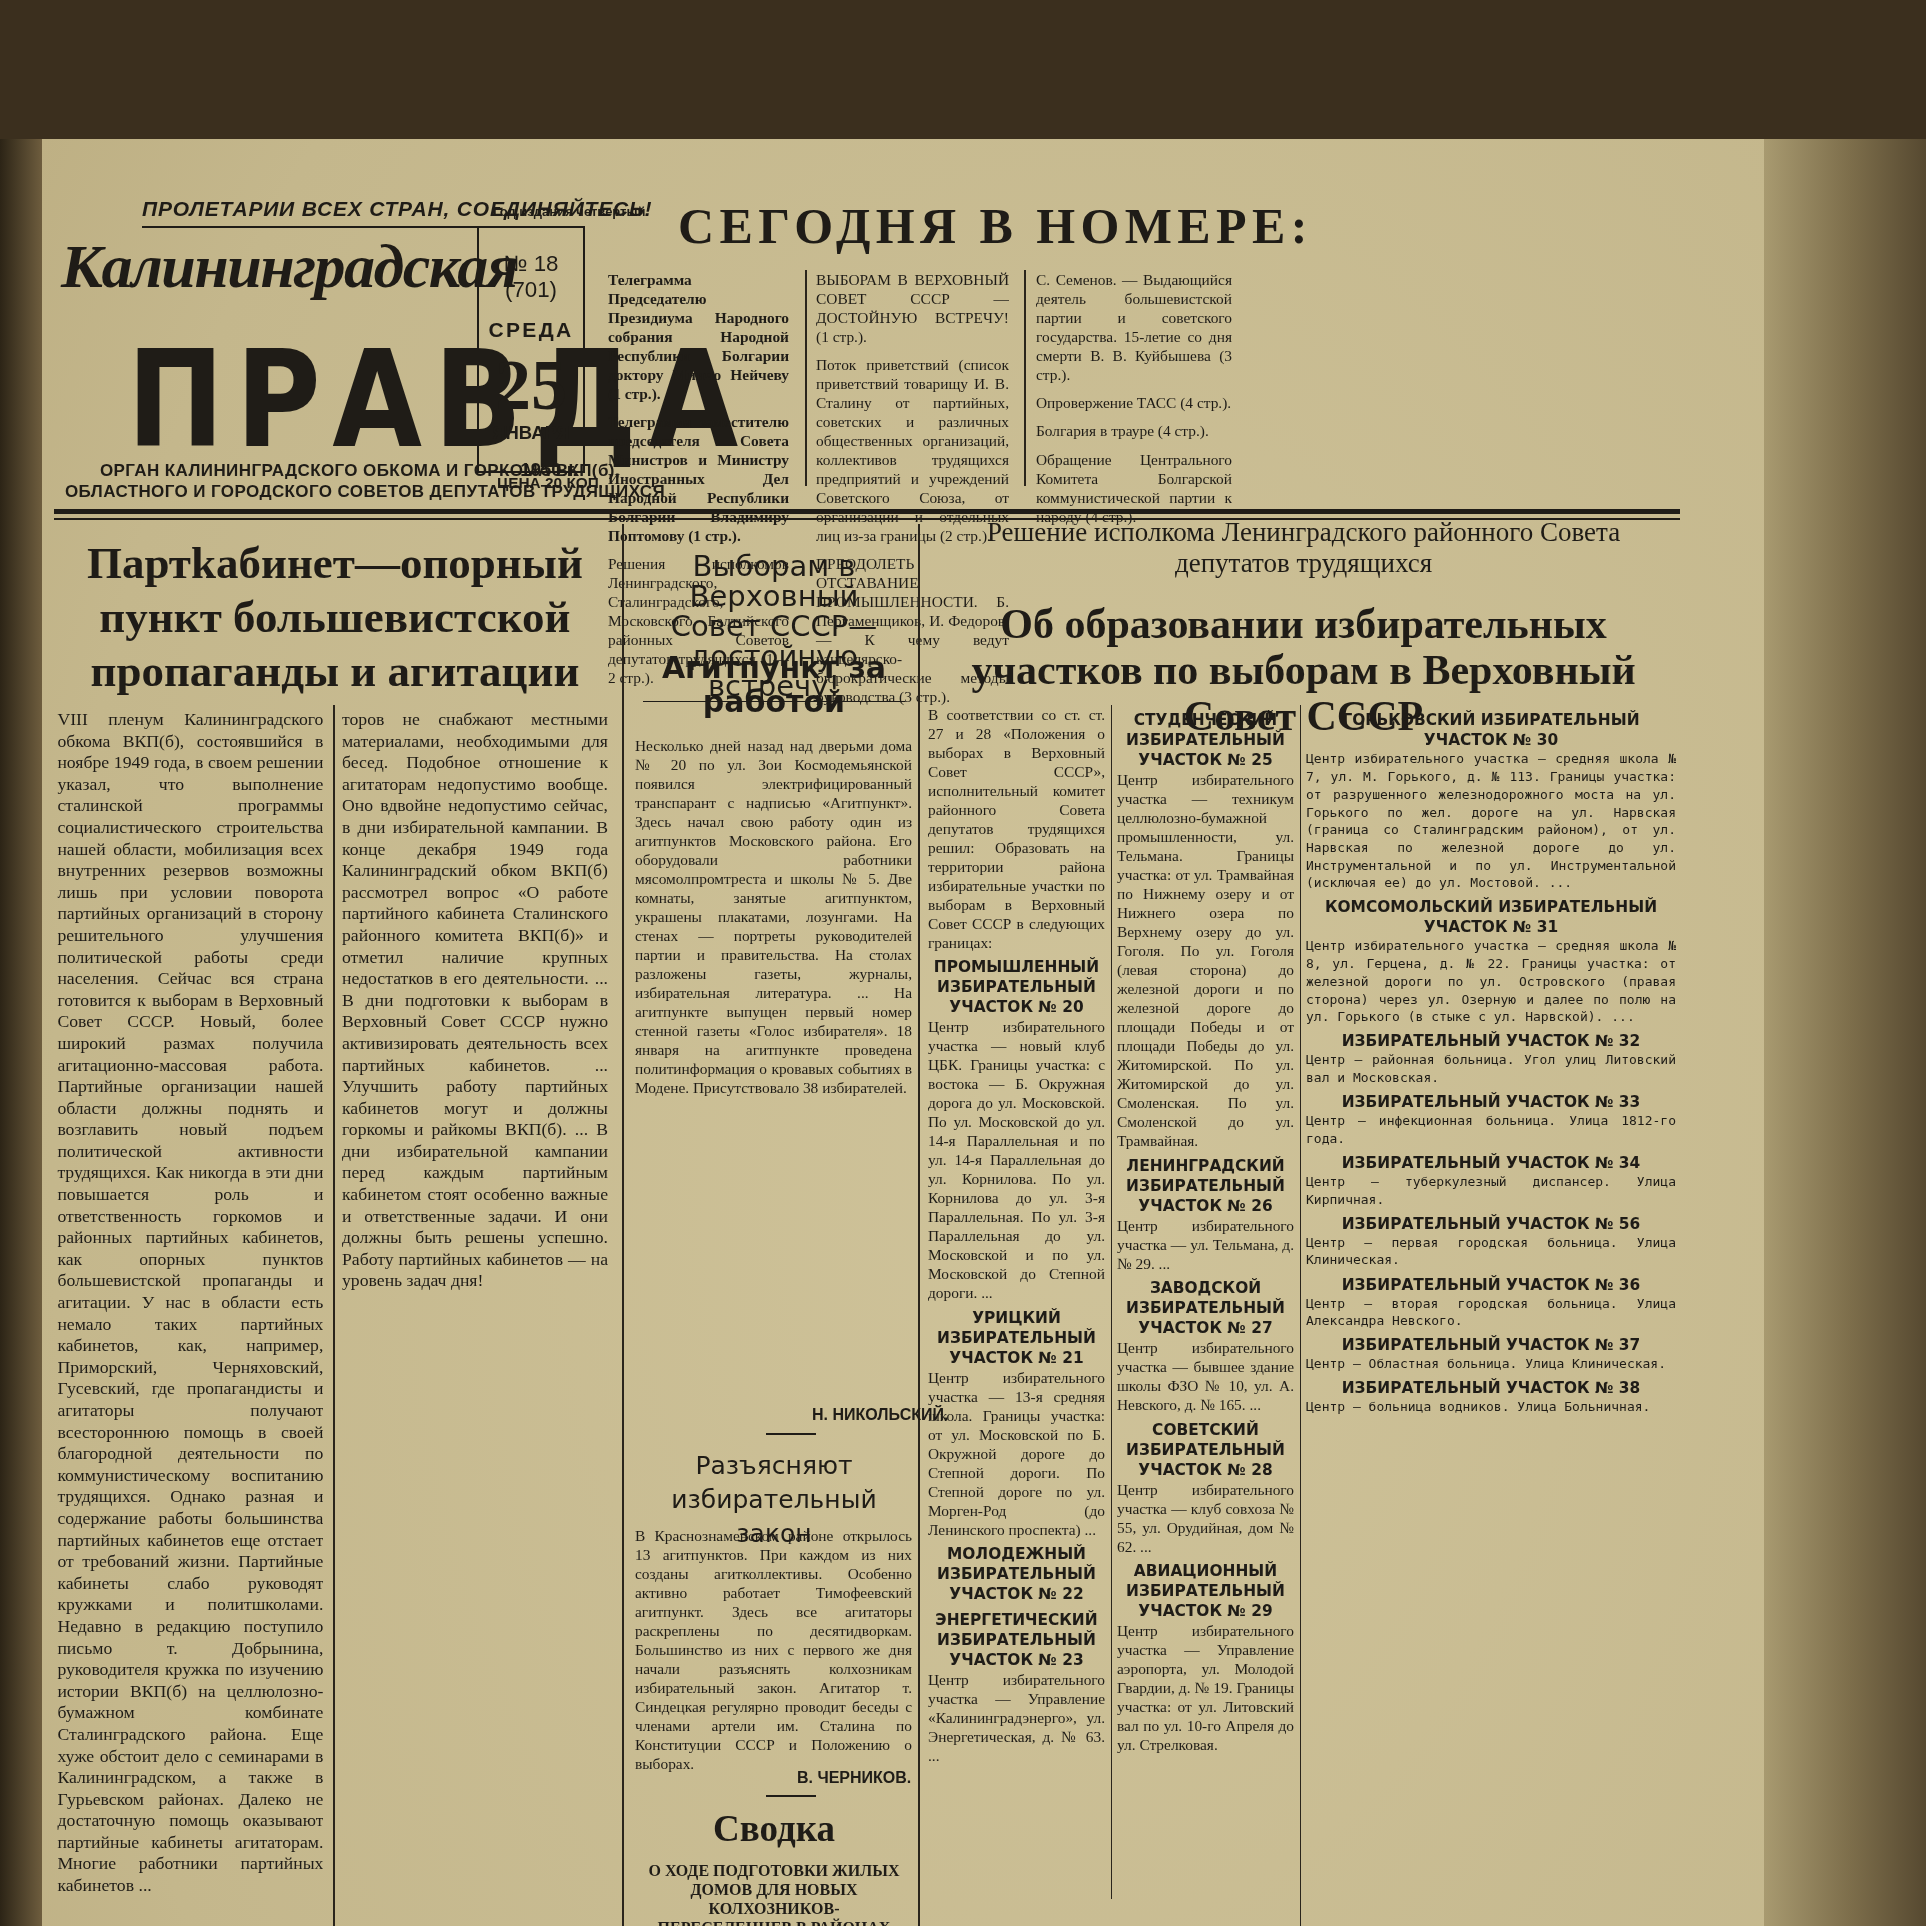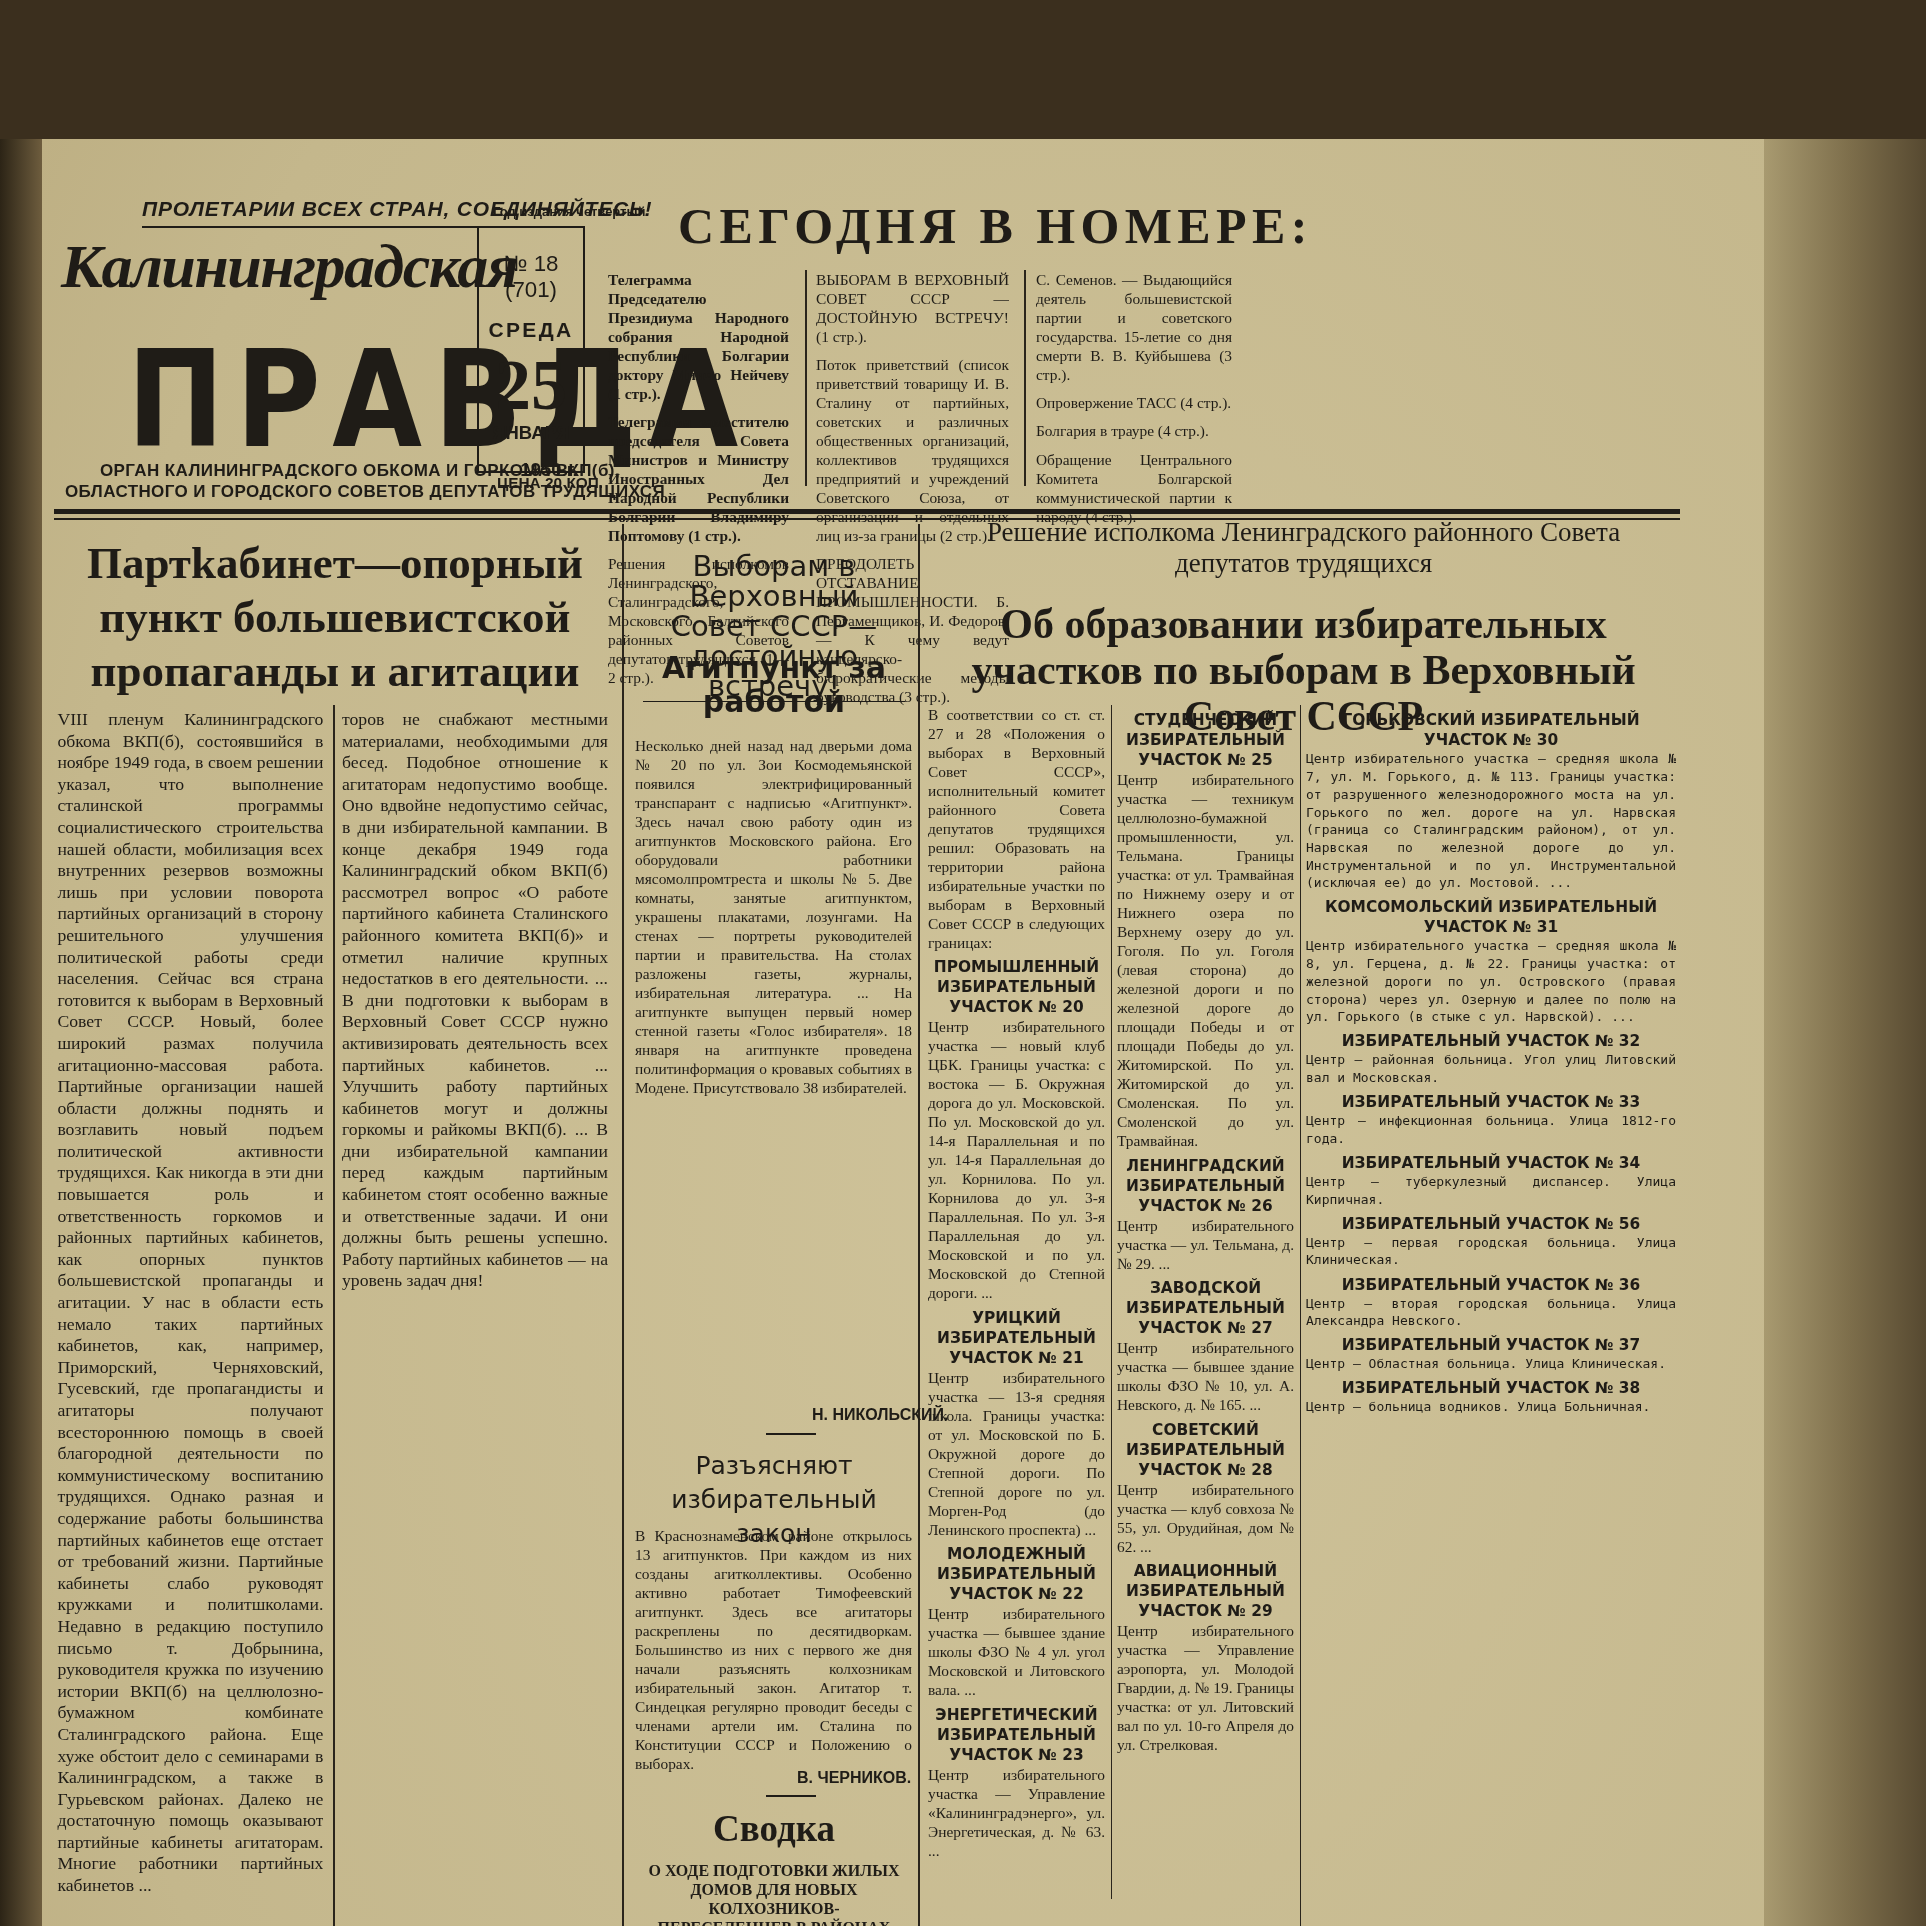--- a/index.html
+++ b/index.html
@@ -97,21 +97,20 @@
   <div class="abs serif center" style="left:886px;top:378px;width:751px;font-size:27px;line-height:31px;">Решение исполкома Ленинградского районного Совета депутатов трудящихся</div>
   <div class="abs headline center" style="left:886px;top:462px;width:751px;font-size:42px;line-height:46px;">Об образовании избирательных участков по выборам в Верховный Совет СССР</div>
 
   <div class="abs small-text" style="left:886px;top:566px;width:177px;height:1171px;overflow:hidden;">
     <div>В соответствии со ст. ст. 27 и 28 «Положения о выборах в Верховный Совет СССР», исполнительный комитет районного Совета депутатов трудящихся решил: Образовать на территории района избирательные участки по выборам в Верховный Совет СССР в следующих границах:</div>
     <div class="precinct-head">ПРОМЫШЛЕННЫЙ ИЗБИРАТЕЛЬНЫЙ УЧАСТОК № 20</div>
     <div>Центр избирательного участка — новый клуб ЦБК. Границы участка: с востока — Б. Окружная дорога до ул. Московской. По ул. Московской до ул. 14-я Параллельная и по ул. 14-я Параллельная до ул. Корнилова. По ул. Корнилова до ул. 3-я Параллельная. По ул. 3-я Параллельная до ул. Московской и по ул. Московской до Степной дороги. ...</div>
     <div class="precinct-head">УРИЦКИЙ ИЗБИРАТЕЛЬНЫЙ УЧАСТОК № 21</div>
     <div>Центр избирательного участка — 13-я средняя школа. Границы участка: от ул. Московской по Б. Окружной дороге до Степной дороги. По Степной дороге по ул. Морген-Род (до Ленинского проспекта) ...</div>
     <div class="precinct-head">МОЛОДЕЖНЫЙ ИЗБИРАТЕЛЬНЫЙ УЧАСТОК № 22</div>
-    <div>Центр избирательного участка — бывшее здание школы ФЗО № 4 ул. угол Московской и Литовского вала. ...</div>
     <div class="precinct-head">ЭНЕРГЕТИЧЕСКИЙ ИЗБИРАТЕЛЬНЫЙ УЧАСТОК № 23</div>
     <div>Центр избирательного участка — Управление «Калининградэнерго», ул. Энергетическая, д. № 63. ...</div>
 
   </div>
   <div class="vrule" style="left:1069px;top:566px;height:1194px;width:1.2px;"></div>
   <div class="abs small-text" style="left:1075px;top:566px;width:177px;height:1271px;overflow:hidden;">
     <div class="precinct-head">СТУДЕНЧЕСКИЙ ИЗБИРАТЕЛЬНЫЙ УЧАСТОК № 25</div>
     <div>Центр избирательного участка — техникум целлюлозно-бумажной промышленности, ул. Тельмана. Границы участка: от ул. Трамвайная по Нижнему озеру и от Нижнего озера по Верхнему озеру до ул. Гоголя. По ул. Гоголя (левая сторона) до железной дороги и по железной дороге до площади Победы и от площади Победы до ул. Житомирской. По ул. Житомирской до ул. Смоленская. По ул. Смоленской до ул. Трамвайная.</div>
     <div class="precinct-head">ЛЕНИНГРАДСКИЙ ИЗБИРАТЕЛЬНЫЙ УЧАСТОК № 26</div>
     <div>Центр избирательного участка — ул. Тельмана, д. № 29. ...</div>

